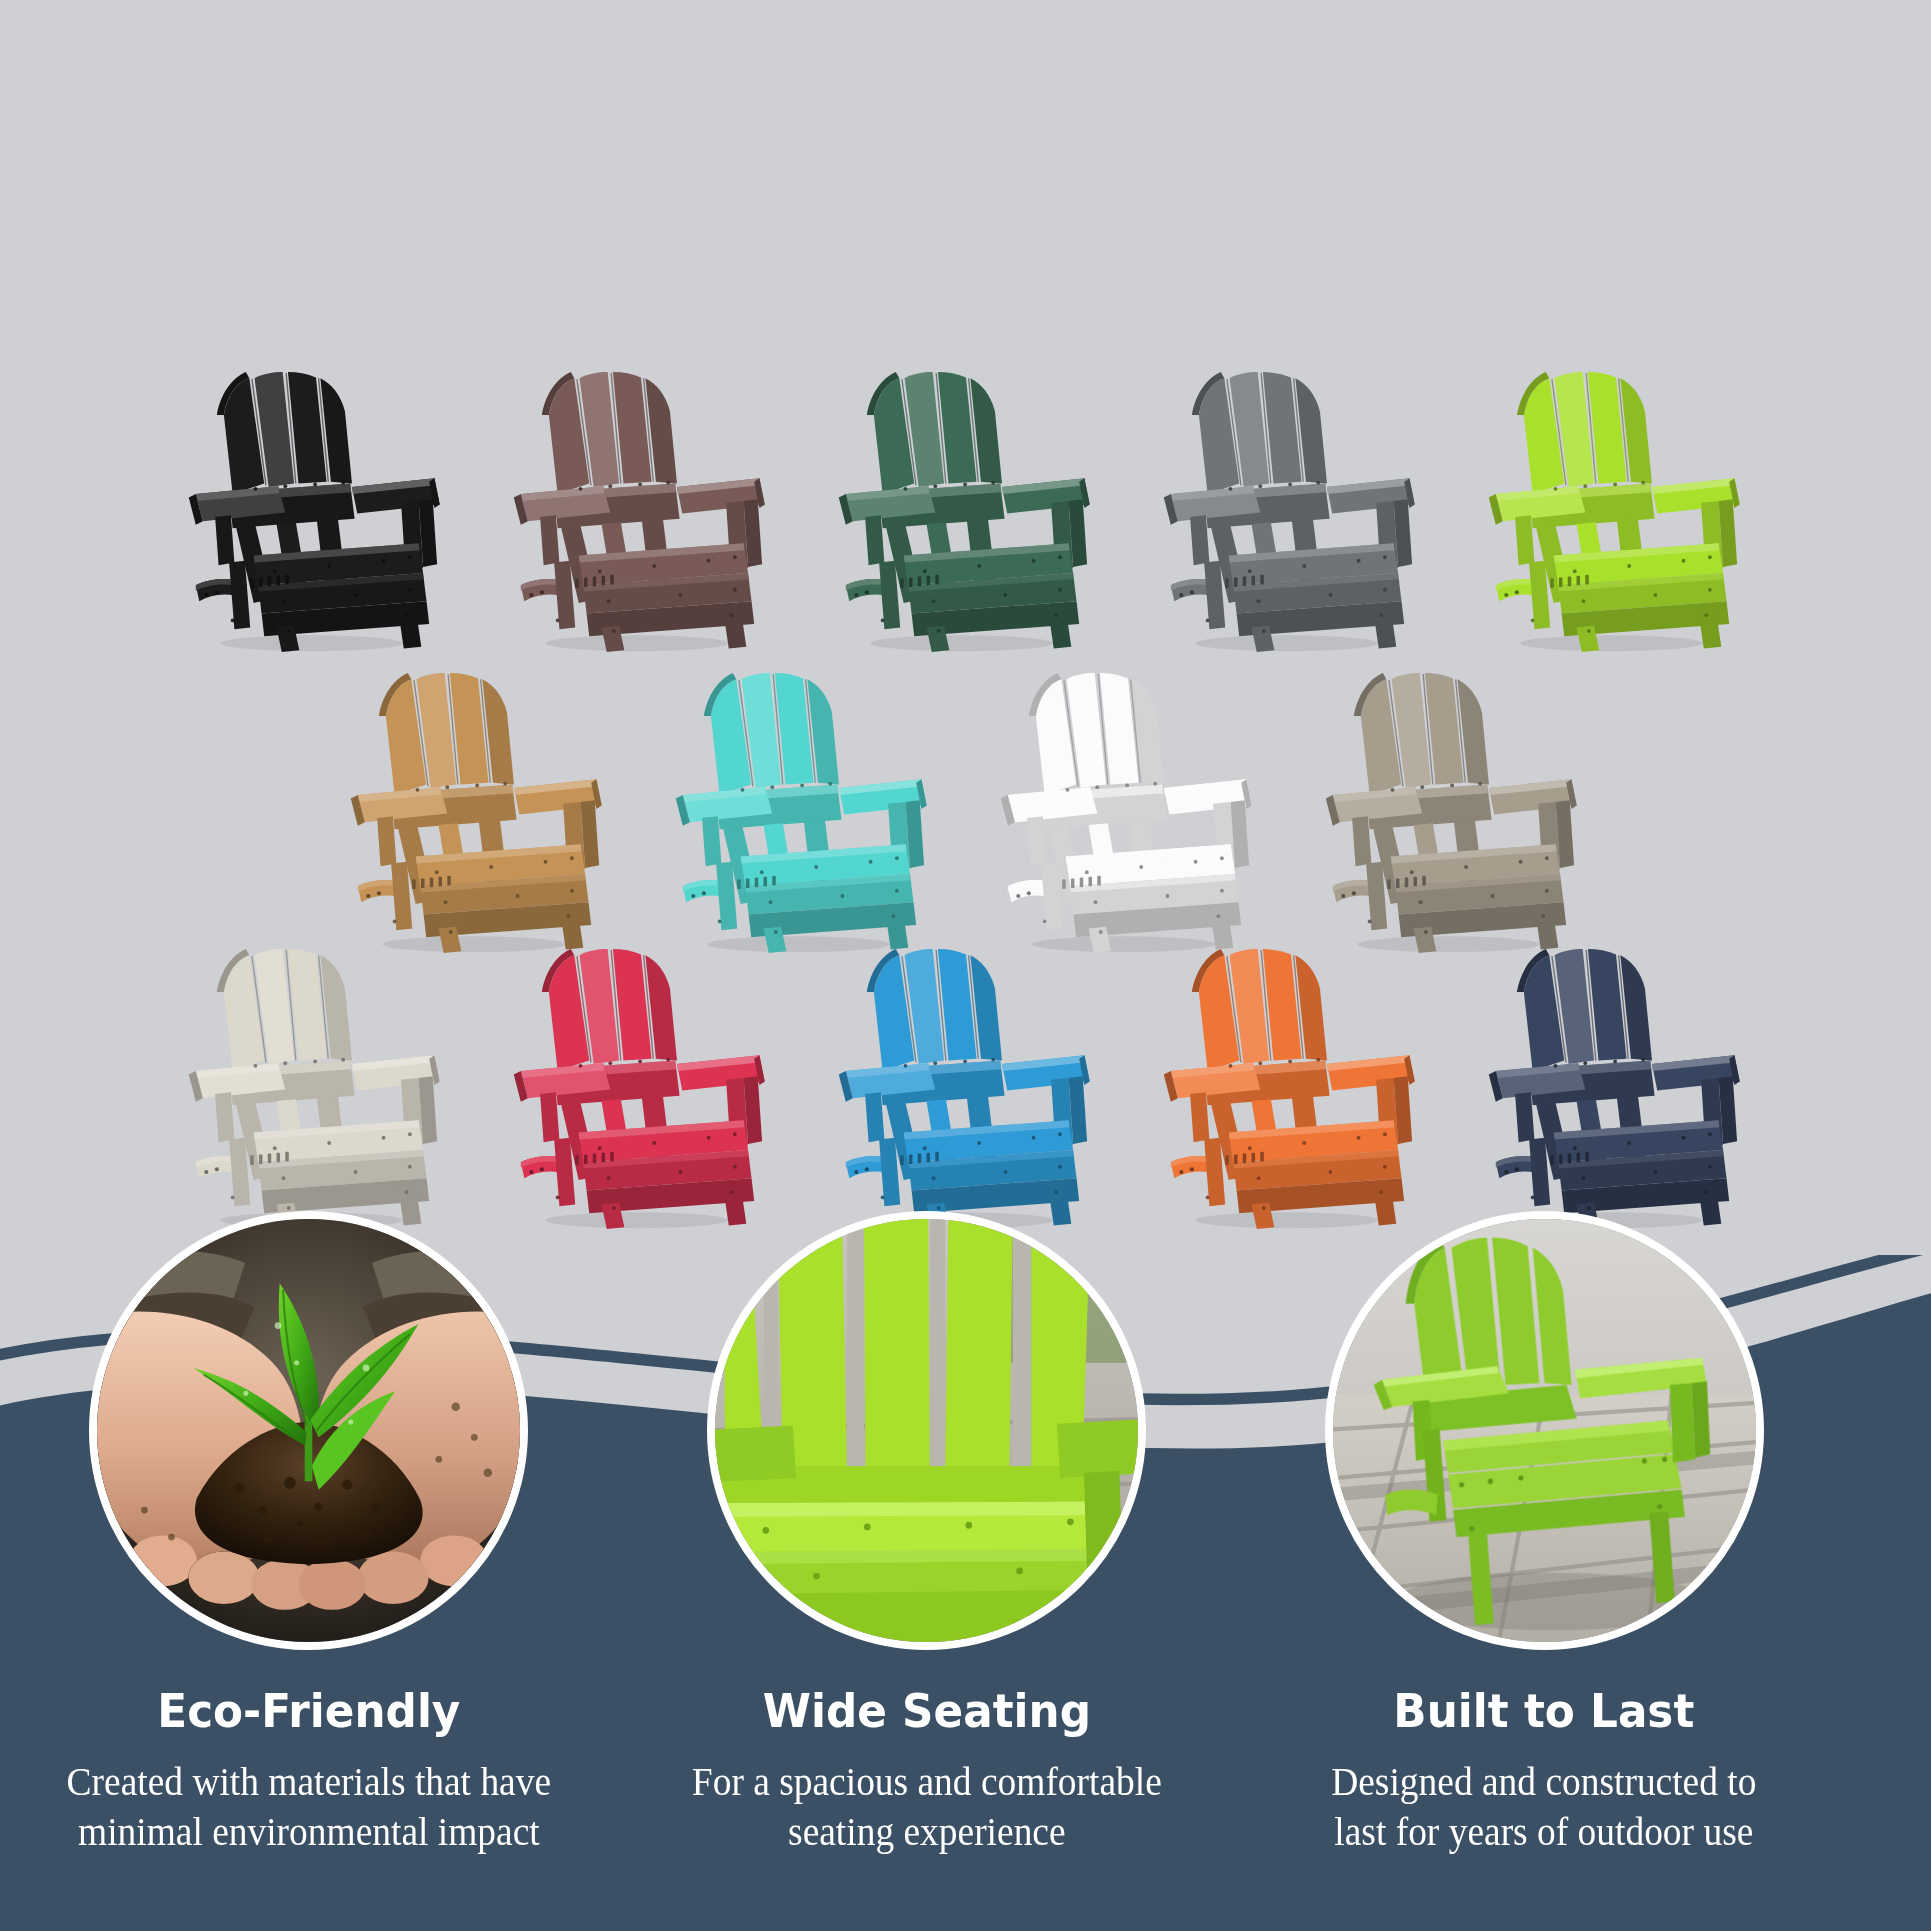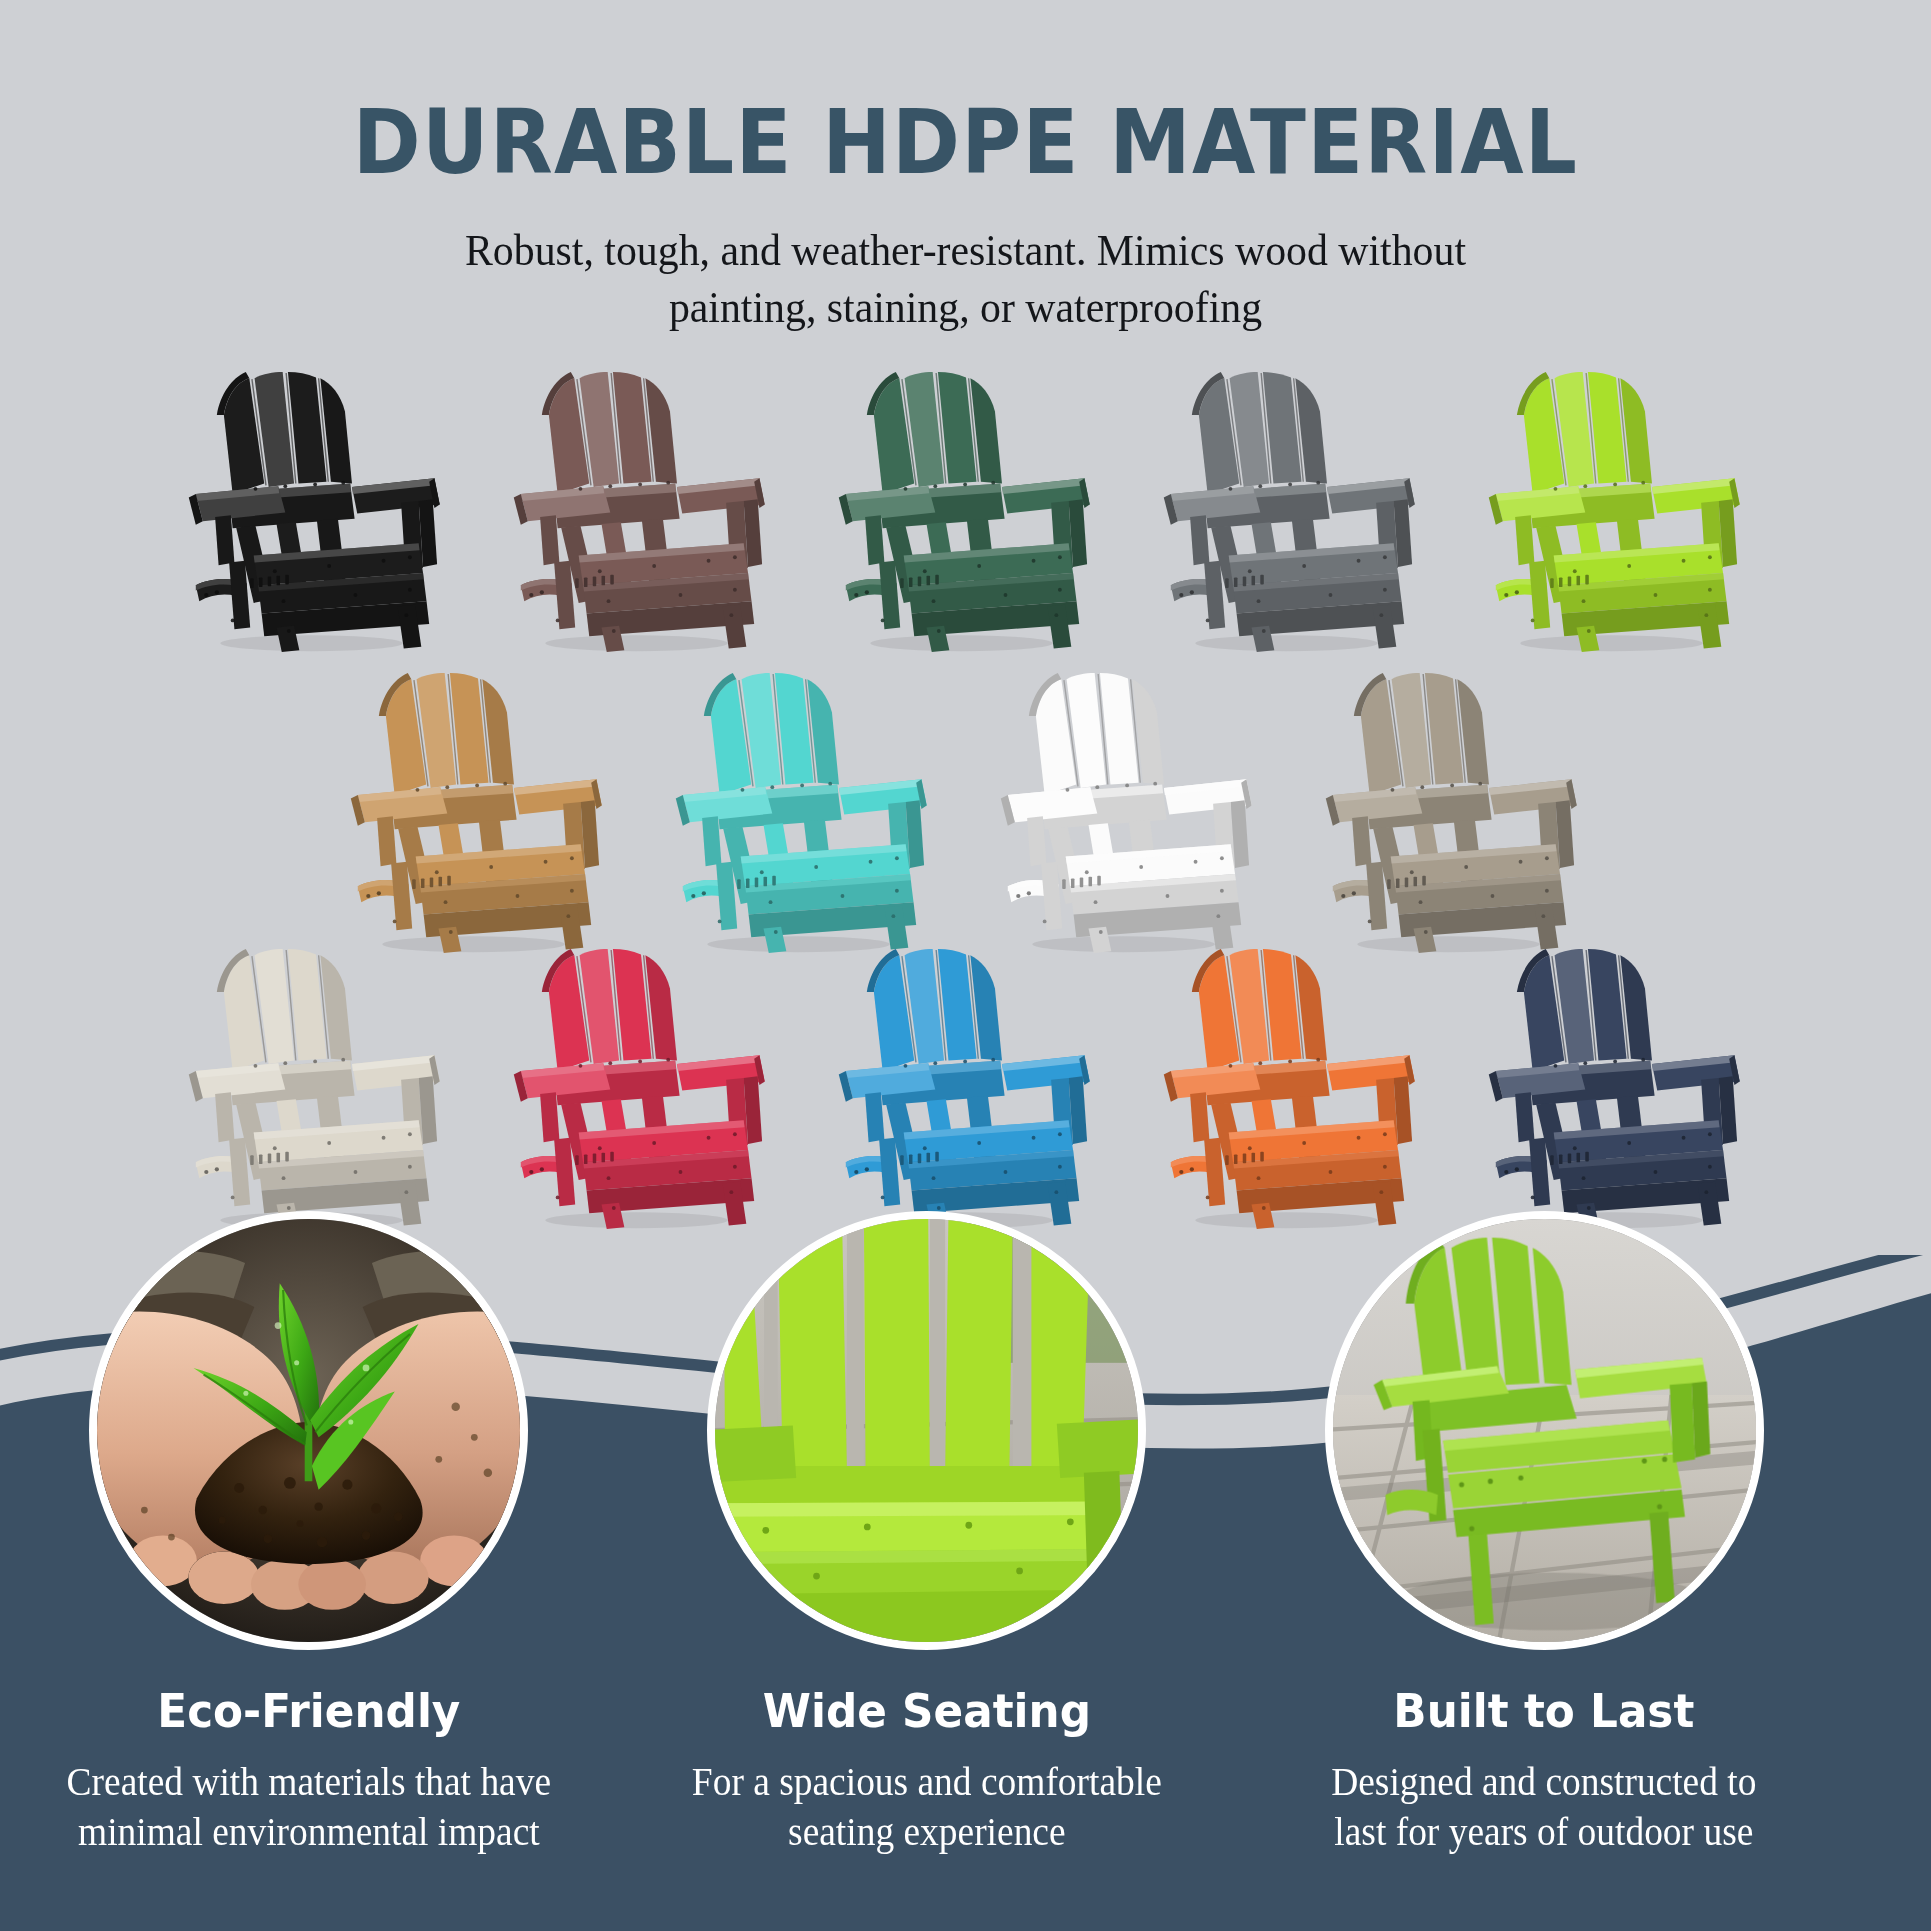--- a/index.html
+++ b/index.html
@@ -86,27 +86,20 @@
     line-height:1.28;
     color:#ffffff;
     transform:scaleX(0.96);
   }
 </style>
 </head>
 <body>
 
 <div id="poster" style="background: rgb(206, 208, 212);">
 
-  <div class="header">
-    <div class="title">DURABLE HDPE MATERIAL</div>
-    <div class="subtitle">
-      <div>Robust, tough, and weather-resistant. Mimics wood without</div>
-      <div>painting, staining, or waterproofing</div>
-    </div>
-  </div>
 
   <div class="grid" id="row1">
       <div class="row">
         <div class="chair-cell">
 <svg viewBox="0 0 310 330">
 
   <ellipse cx="150" cy="318" rx="104" ry="9" fill="#9a9ca0" opacity="0.32"></ellipse>
 
   <g>
     <path d="M60,148 L50,58 C54,34 66,20 79,16 L96,136 Z" fill="#1c1c1c"></path>

